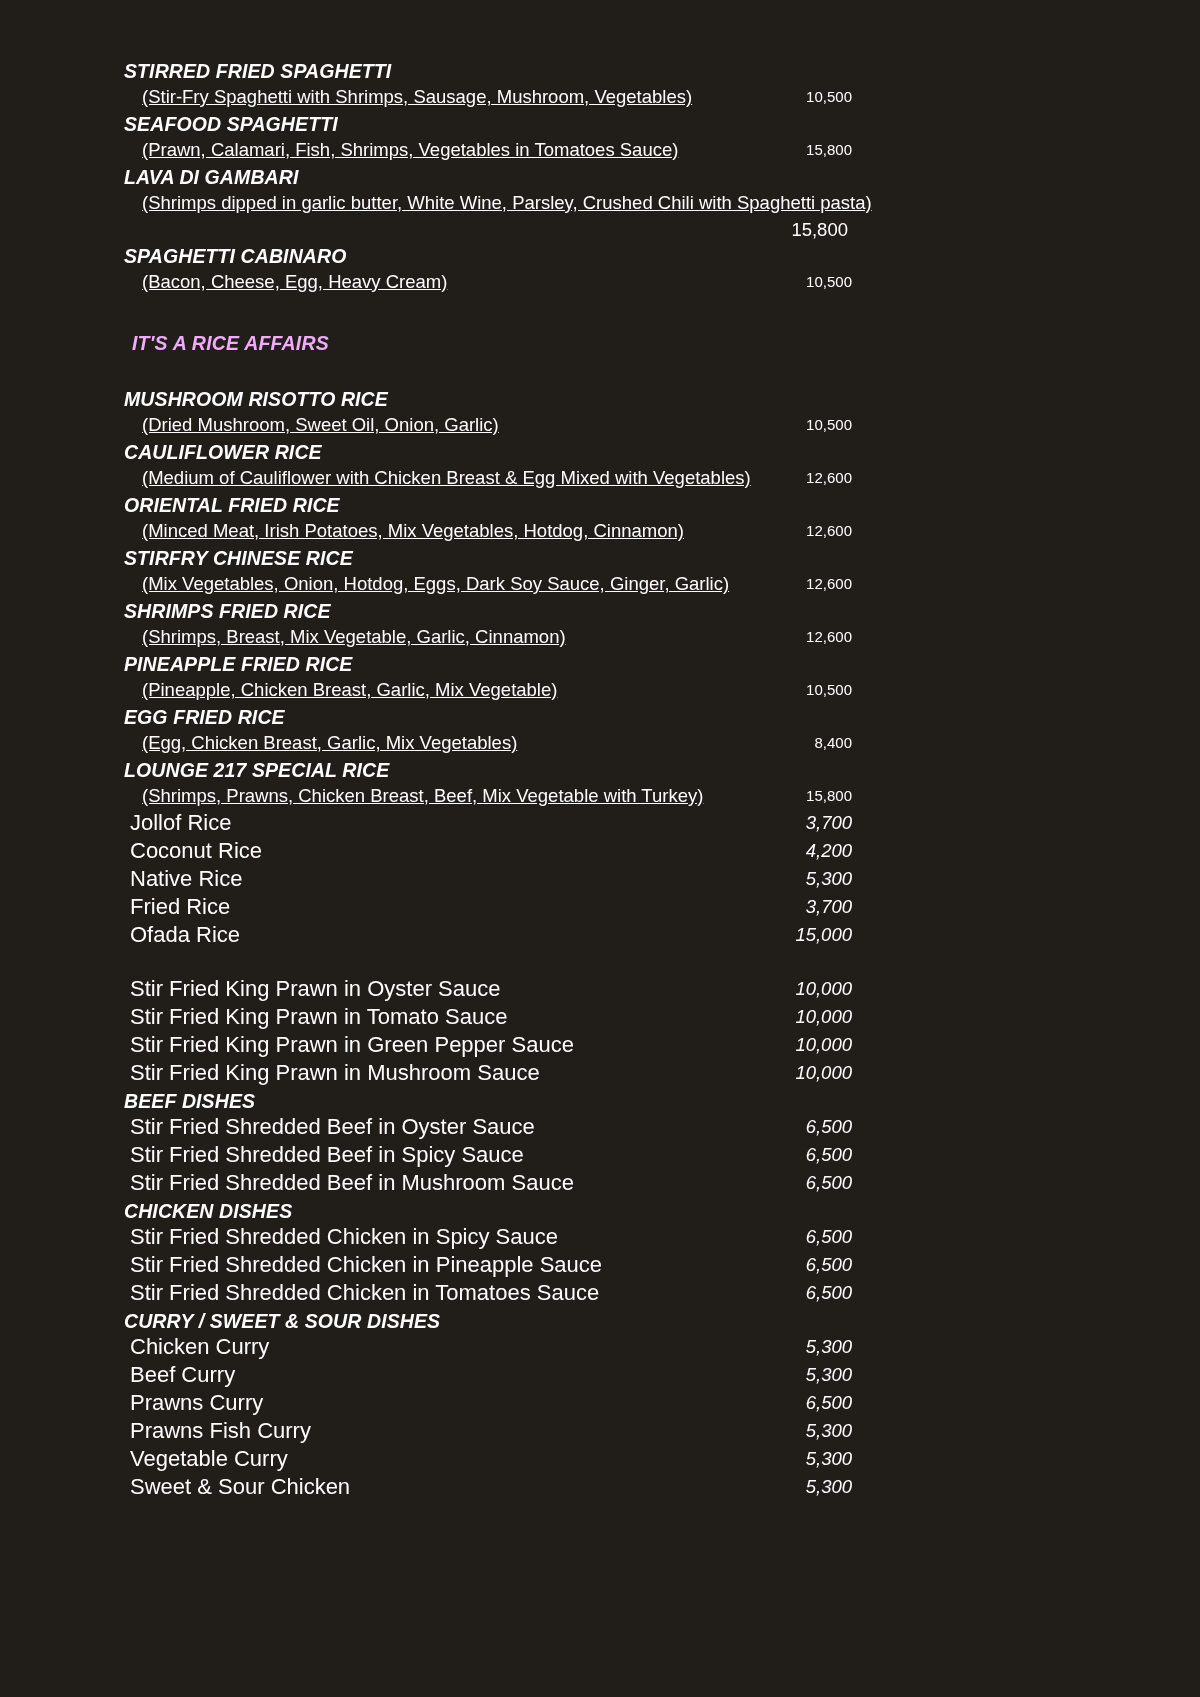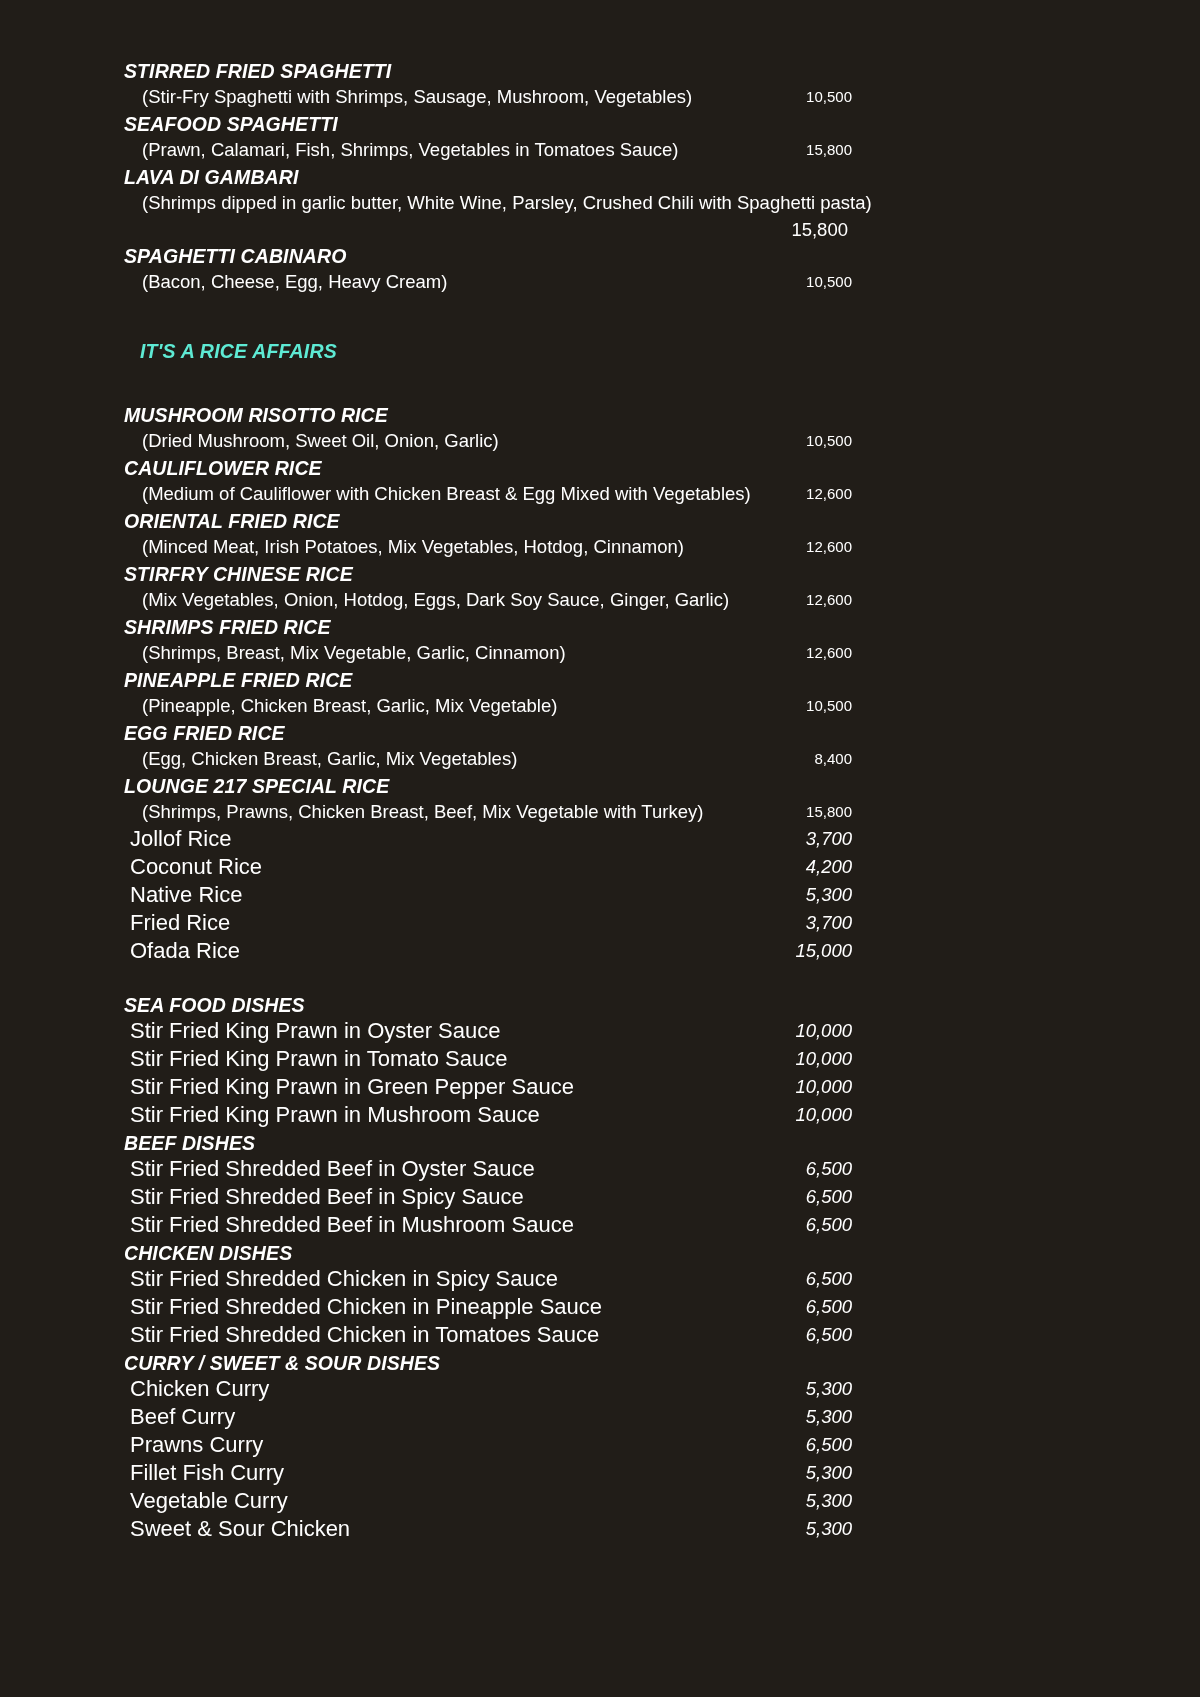--- a/index.html
+++ b/index.html
@@ -30,22 +30,22 @@
   }
   .menu-block {
     width: 840px;
   }
   
   .section-title {
     font-style: italic;
     font-weight: bold;
     font-size: 19.5px;
     letter-spacing: 0.2px;
-    color: #5eead4;
-    margin: 16px;
+    color: #f0abfc;
+    margin: 8px;
     padding: 0 0 0 4px;
     line-height: 26px;
   }
   .spacer-lg { height: 26px; }
   .spacer-md { height: 22px; }
 
   
   .item-name {
     font-style: italic;
     font-weight: bold;
@@ -57,20 +57,21 @@
   }
   .desc-wrap {
     position: relative;
     line-height: 26px;
   }
   .desc-wrap .label {
     font-size: 18.5px;
     padding-left: 22px;
     display: inline-block;
     max-width: 900px;
+    text-decoration: underline;
   }
   .desc-wrap .price {
     position: absolute;
     right: 108px;
     top: 0;
     font-size: 15px;
     text-align: right;
     width: 92px;
     white-space: nowrap;
   }
@@ -254,21 +255,20 @@
           <span class="price">15,000</span>
         </div>
 
       </div>
 
       <div class="spacer-lg"></div>
 
       <div>
 
         <div>
-          <div class="subhead">SEA FOOD DISHES</div>
           <div class="simple-row">
             <span class="label">Stir Fried King Prawn in Oyster Sauce</span>
             <span class="price">10,000</span>
           </div>
           <div class="simple-row">
             <span class="label">Stir Fried King Prawn in Tomato Sauce</span>
             <span class="price">10,000</span>
           </div>
           <div class="simple-row">
             <span class="label">Stir Fried King Prawn in Green Pepper Sauce</span>
@@ -320,21 +320,21 @@
           </div>
           <div class="simple-row">
             <span class="label">Beef Curry</span>
             <span class="price">5,300</span>
           </div>
           <div class="simple-row">
             <span class="label">Prawns Curry</span>
             <span class="price">6,500</span>
           </div>
           <div class="simple-row">
-            <span class="label">Fillet Fish Curry</span>
+            <span class="label">Prawns Fish Curry</span>
             <span class="price">5,300</span>
           </div>
           <div class="simple-row">
             <span class="label">Vegetable Curry</span>
             <span class="price">5,300</span>
           </div>
           <div class="simple-row">
             <span class="label">Sweet &amp; Sour Chicken</span>
             <span class="price">5,300</span>
           </div>

